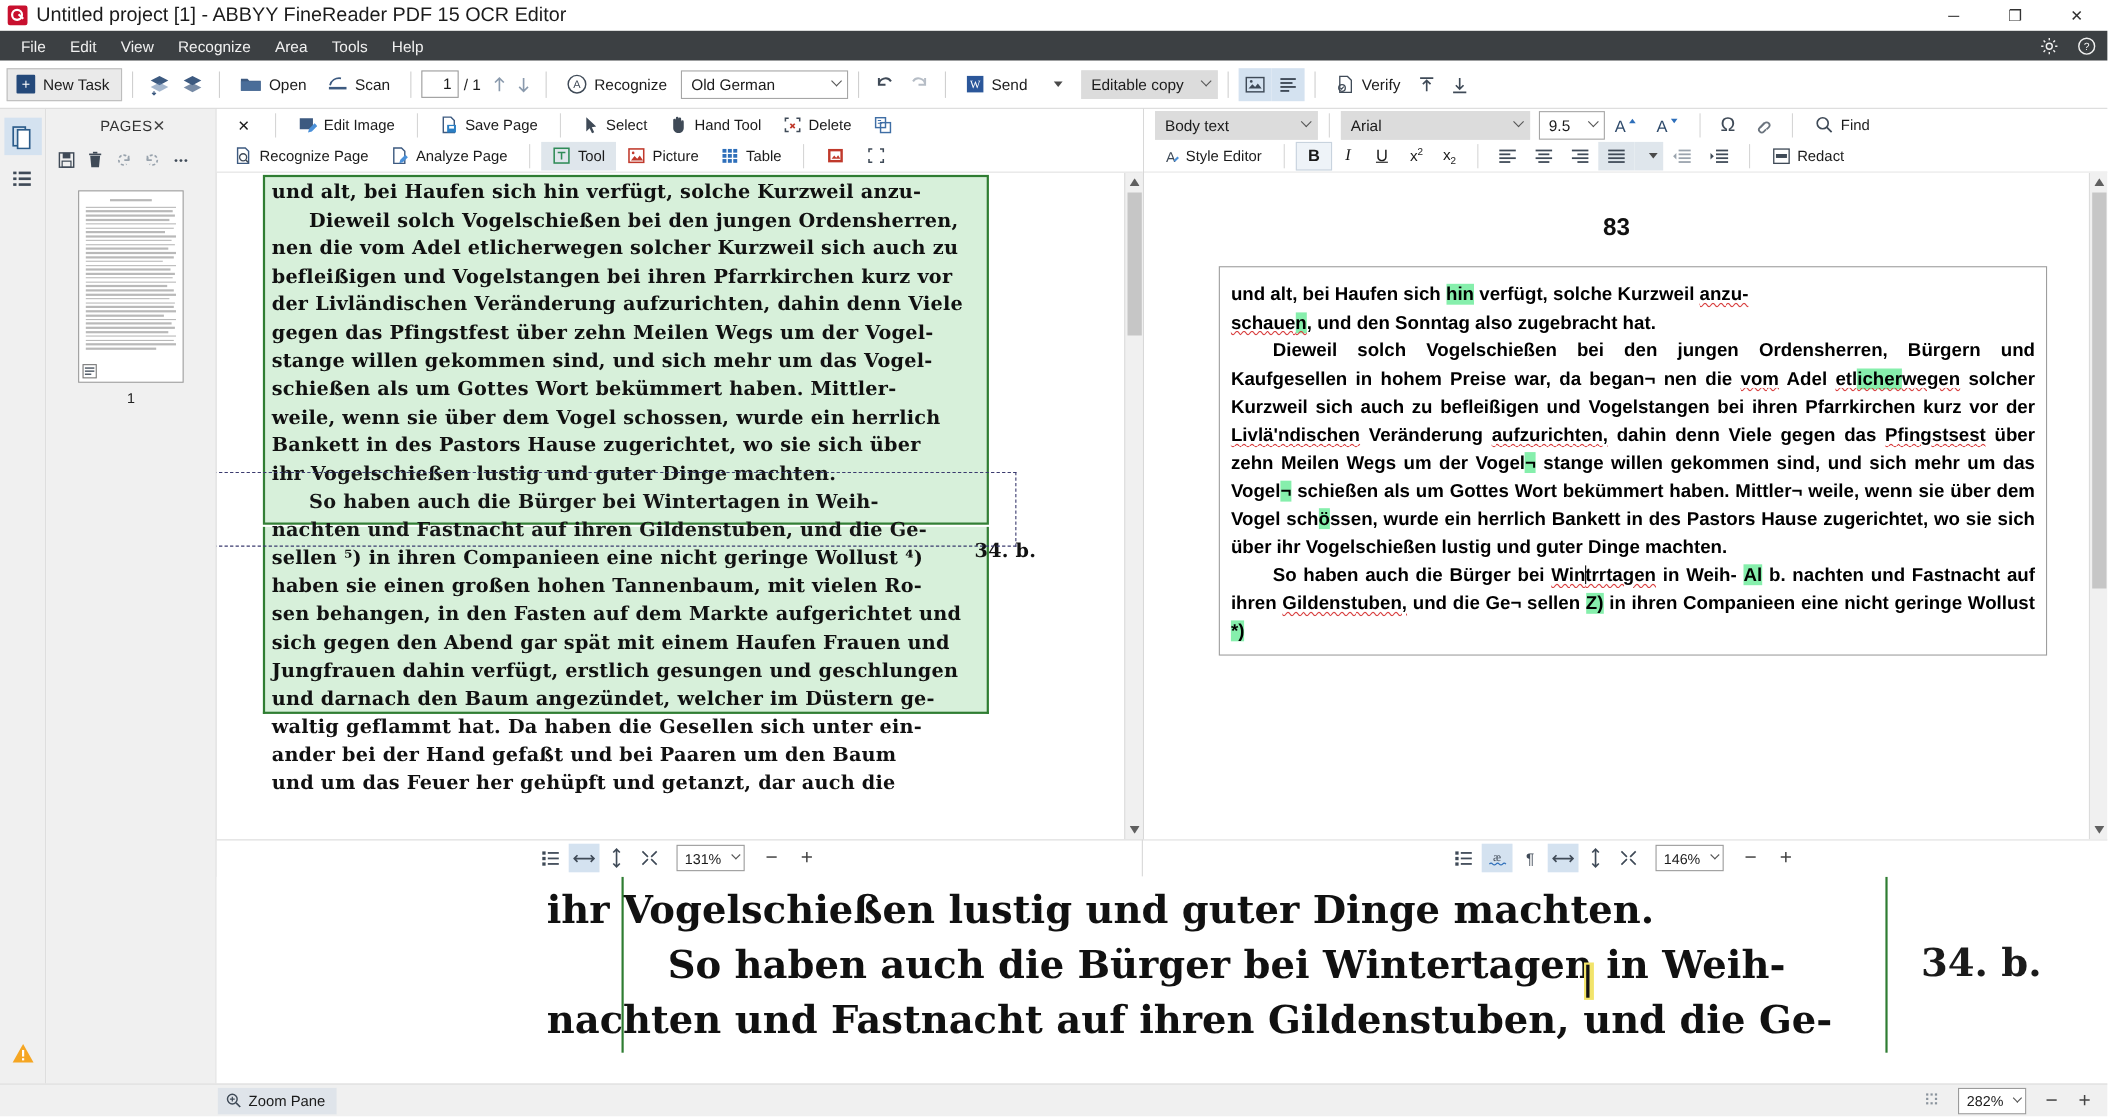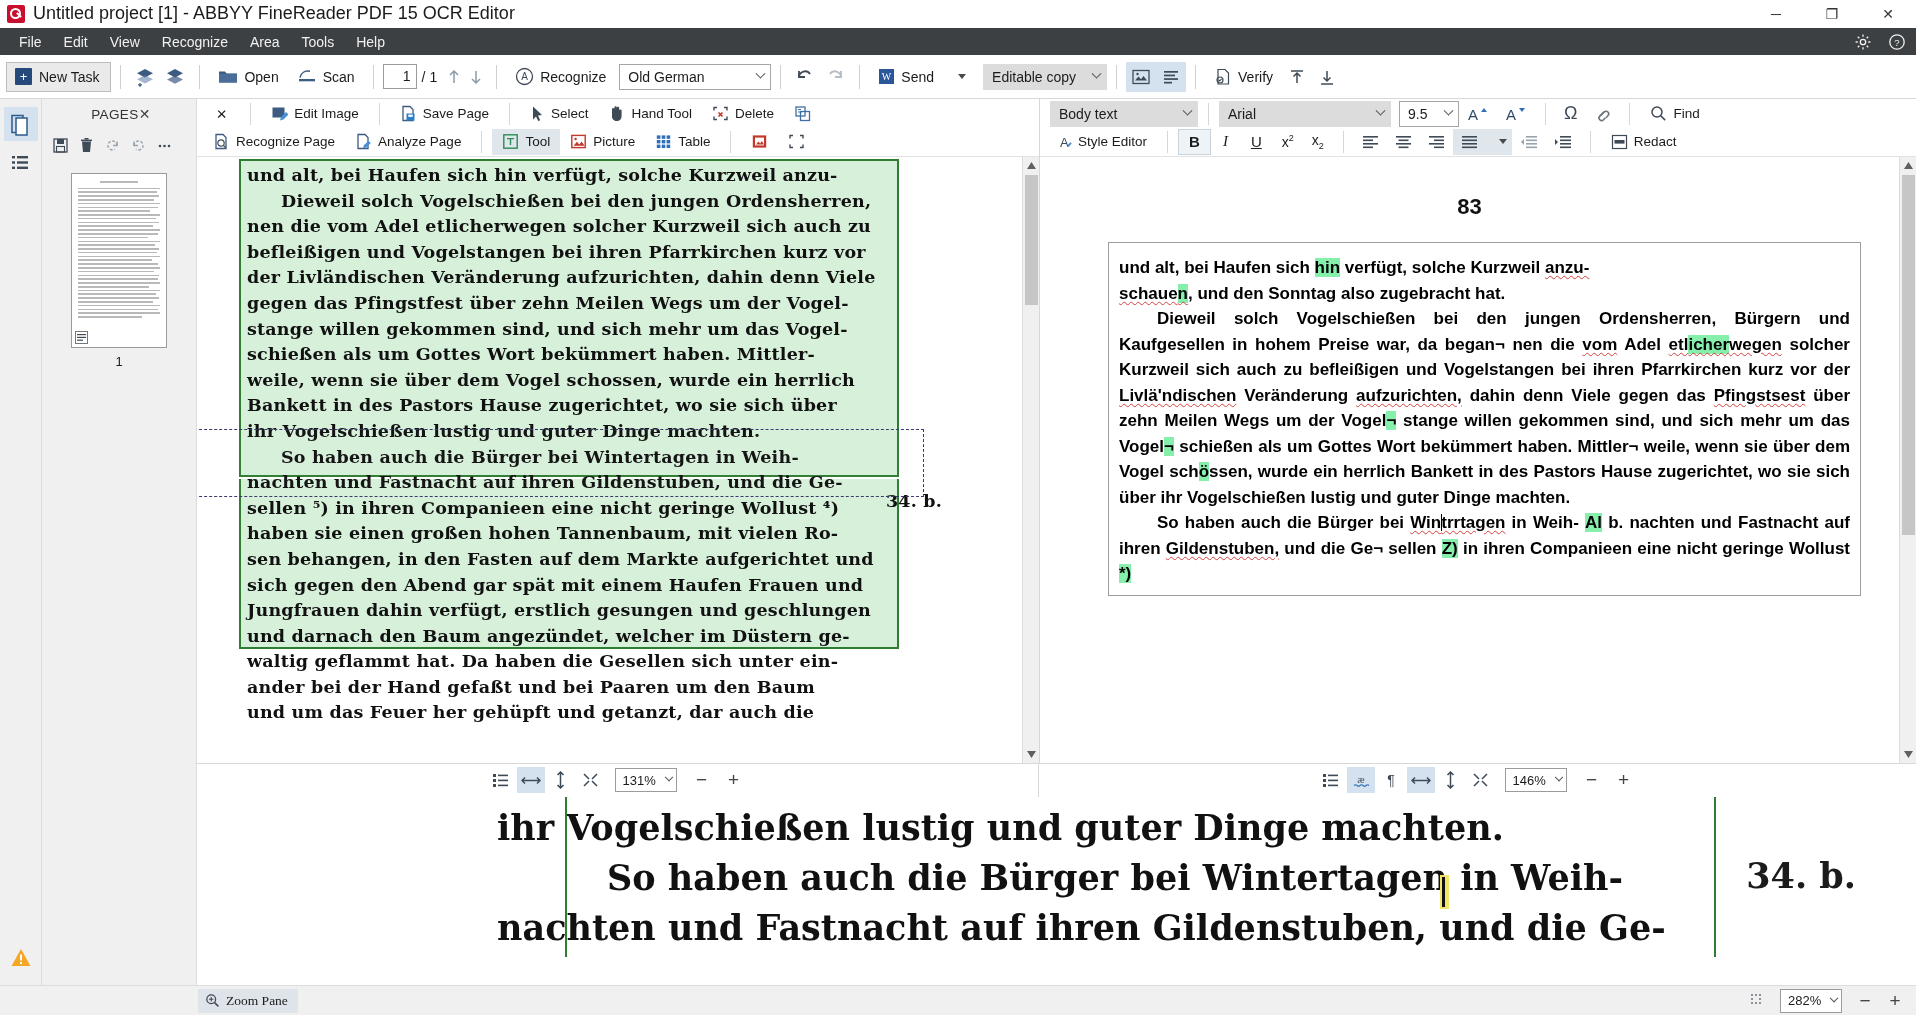--- a/index.html
+++ b/index.html
@@ -242,21 +242,21 @@
   .zoom-caret { position: absolute; left: 1245px; top: 80px; width: 3px; height: 30px; background: #111; }
   .zoom-caret-hl { position: absolute; left: 1243px; top: 78px; width: 9px; height: 34px; background: #f2e46b; }
 
   
   .statusbar {
     height: 30px; background: #f0f0f0; border-top: 1px solid #dcdcdc; display: flex;
     align-items: center; flex: 0 0 30px; padding: 0 8px; position: relative;
   }
   .zoompane-btn {
     display: flex; align-items: center; gap: 6px; font-size: 13.5px; background: #dfe4ea;
-    padding: 3px 10px 3px 7px; height: 24px; margin-left: 190px; font-family: Liberation Serif, serif;
+    padding: 3px 10px 3px 7px; height: 24px; margin-left: 190px;
   }
   .status-right { position: absolute; right: 6px; display: flex; align-items: center; }
   svg { shape-rendering: geometricPrecision; }
 </style>
 </head>
 <body>
 
 <div class="app">
 
   <div class="titlebar">

